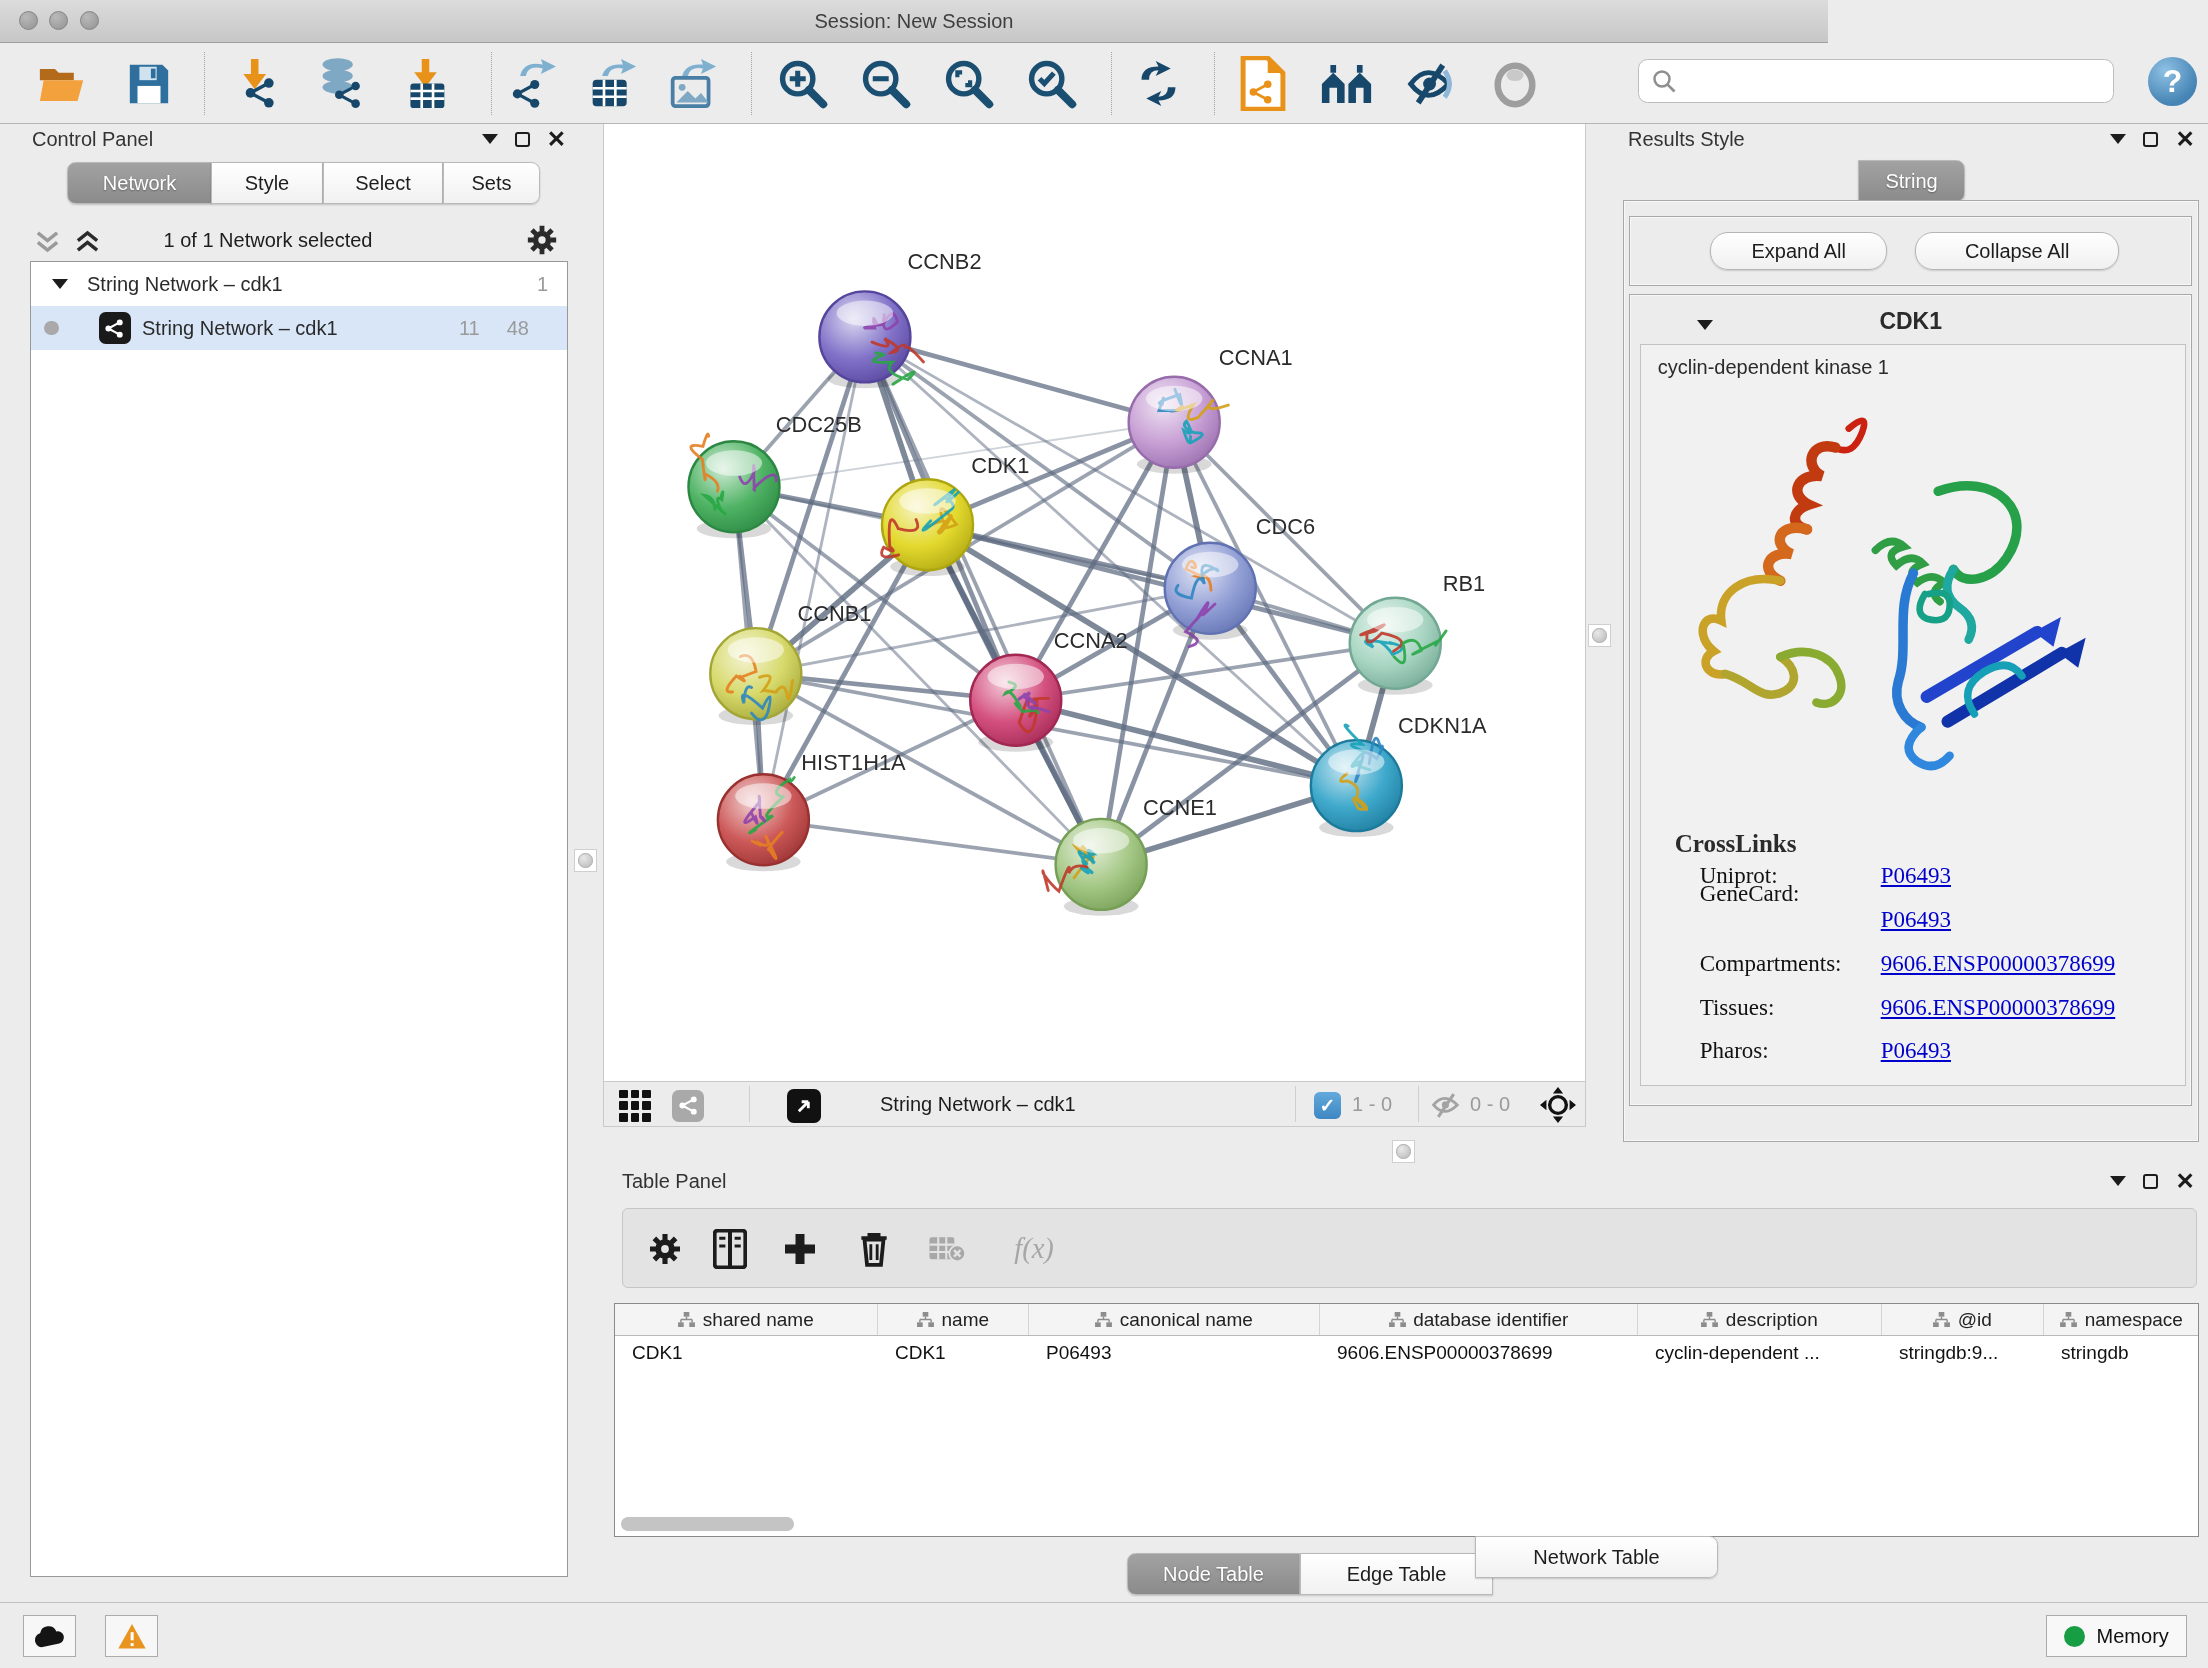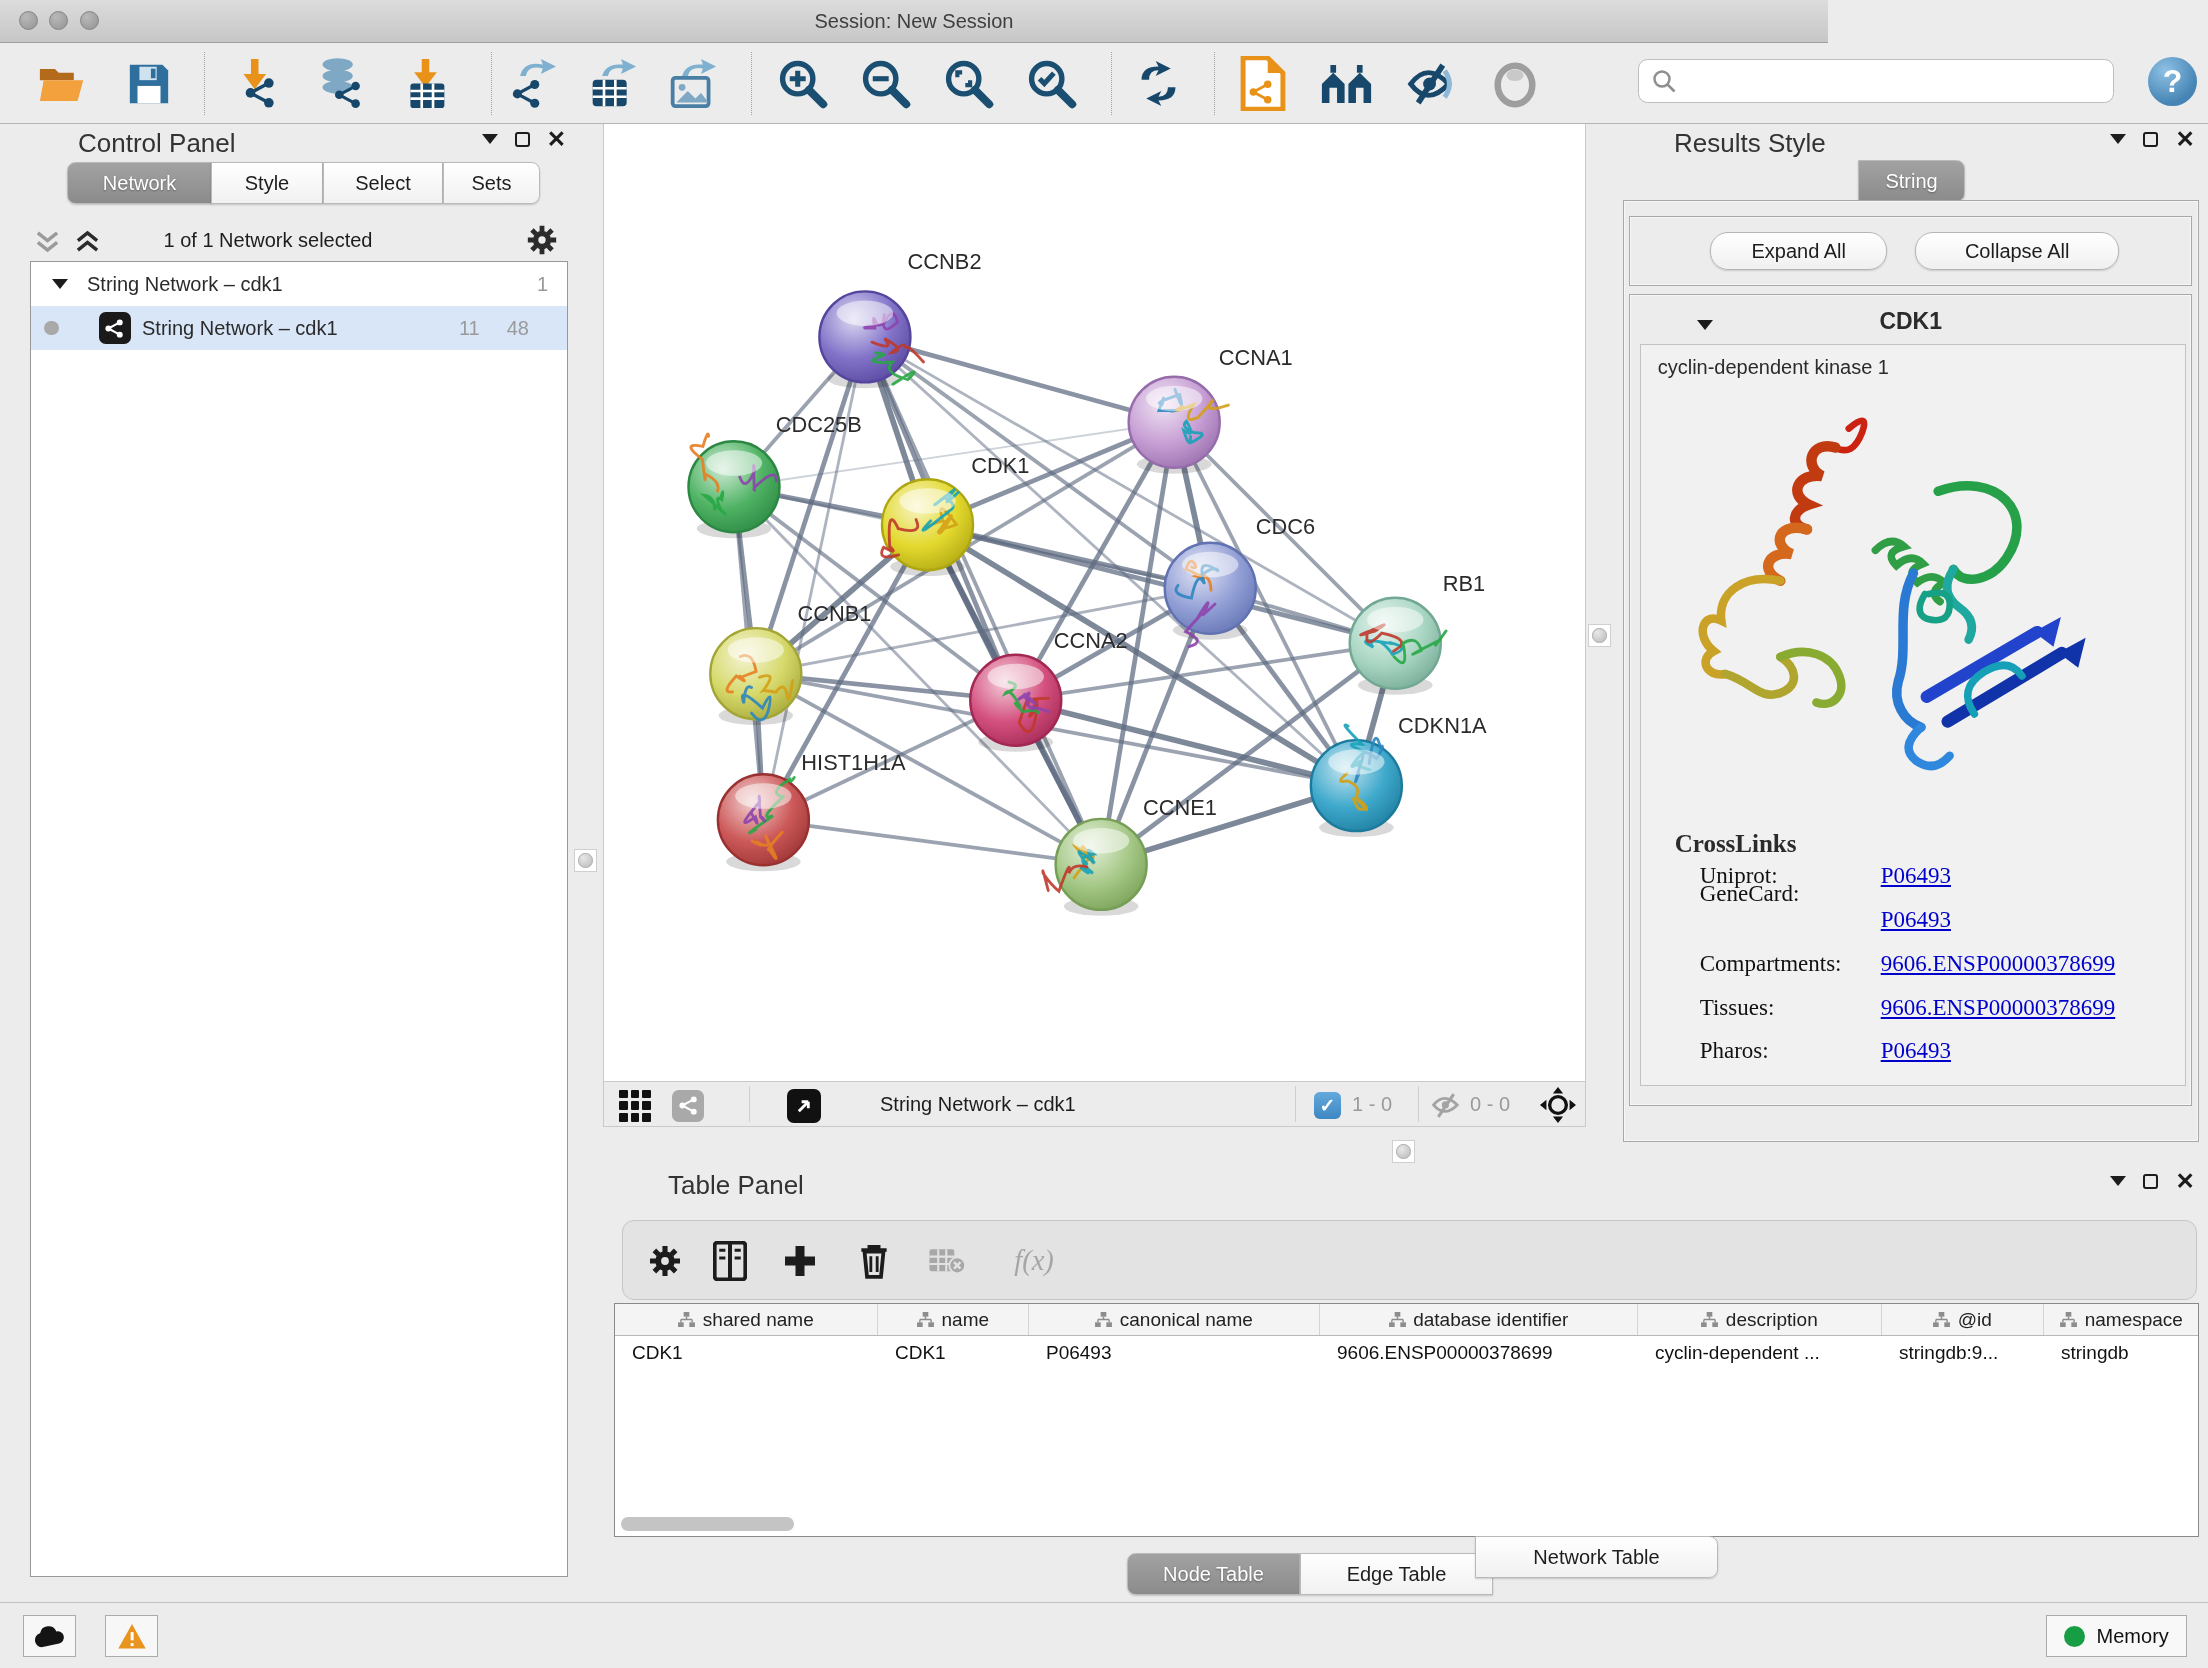--- a/index.html
+++ b/index.html
@@ -24,21 +24,21 @@
   #search-box { position:absolute; left:1638px; top:15px; width:476px; height:44px;
     background:#fff; border:1px solid #bdbdbd; border-radius:9.5px; display:flex; align-items:center; }
   #search-box svg { margin-left:13.3px; }
   #search-input { border:none; outline:none; flex:1; height:38px; font-size:19px;
     background:transparent; padding:0 9.5px; }
   #help-btn { position:absolute; left:2148px; top:13.3px; width:49px; height:49px; border-radius:50%;
     background:radial-gradient(circle at 35% 28%, #8fc1e4, #4584b4 70%); display:flex;
     align-items:center; justify-content:center; color:#fff; font-size:32px; font-weight:bold; }
 
   
-  .panel-title { font-size:26px; color:#333;margin-left:46px; }
+  .panel-title { font-size:20px; color:#333; }
   .win-ctrls { position:absolute; display:flex; align-items:center; gap:17px; }
   .caret-down { width:0; height:0; border-left:8.6px solid transparent; border-right:8.6px solid transparent;
     border-top:10.5px solid #1c1c1c; }
   .float-sq { width:15px; height:15px; border:2.4px solid #1c1c1c; border-radius:2.9px; background:transparent; }
   .close-x { font-size:23px; font-weight:bold; color:#1c1c1c; line-height:15px; }
 
   .seg-tab { position:absolute; height:42px; background:linear-gradient(#ffffff,#f1f1f1);
     border:1px solid #b9b9b9; display:flex; align-items:center; justify-content:center;
     font-size:20px; color:#1d1d1d; box-shadow:0 1px 1.9px rgba(0,0,0,.18); }
   .seg-tab.first { border-radius:8.6px 0 0 8.6px; }
@@ -92,22 +92,22 @@
     font-size:20px; color:#1d1d1d; display:flex; align-items:center; justify-content:center;
     box-shadow:0 1px 1.9px rgba(0,0,0,.15); }
   #cdk1-content { position:absolute; left:9.5px; top:49px; width:546px; height:742px;
     background:#f1f1f1; border:1px solid #c2c2c2; overflow:hidden; }
   .xlink-label { position:absolute; left:59px; font-family:"Liberation Serif", serif; font-size:23px; color:#111; }
   .xlink-val { position:absolute; left:240px; font-family:"Liberation Serif", serif; font-size:23px;
     color:#0000cc; text-decoration:underline; }
 
   
   #table-panel { position:absolute; left:597px; top:1164px; width:1611px; height:438px; background:#ececec; }
-  #tp-toolbar { position:absolute; left:25px; top:56px; width:1575px; height:80px;
-    background:#e3e3e3; border:1px solid #c6c6c6; border-radius:12px; }
+  #tp-toolbar { position:absolute; left:25px; top:44px; width:1575px; height:80px;
+    background:#e3e3e3; border:1px solid #c6c6c6; border-radius:6px; }
   .tp-ico { position:absolute; top:17px; width:46px; height:46px; display:flex;
     align-items:center; justify-content:center; }
   #fx-label { font-family:"Liberation Serif", serif; font-style:italic; font-size:28.5px; color:#a6a6a6; }
   #node-table { position:absolute; left:17px; top:139px; width:1585px; height:234px;
     background:#fff; border:1px solid #8a8a8a; overflow:hidden; }
   #nt-header { display:flex; height:32px; background:#f4f4f4; border-bottom:1px solid #b9b9b9; }
   .nt-hcell { display:flex; align-items:center; justify-content:center; gap:7.6px; font-size:19px;
     color:#222; border-right:1px solid #d4d4d4; overflow:hidden; white-space:nowrap; flex:none; }
   #nt-row { display:flex; height:34px; align-items:center; }
   .nt-cell { padding-left:17px; font-size:19px; color:#111; overflow:hidden; white-space:nowrap; flex:none; }

